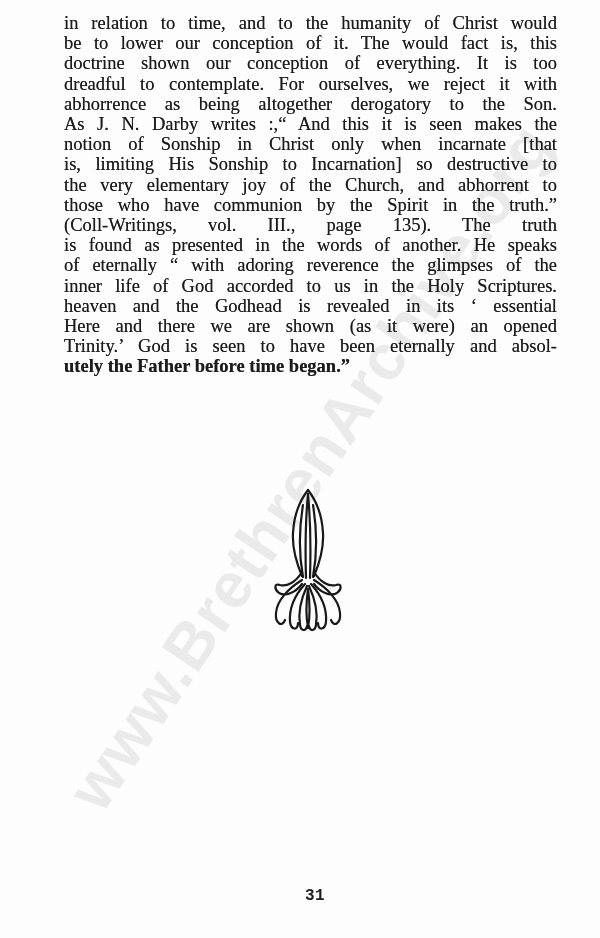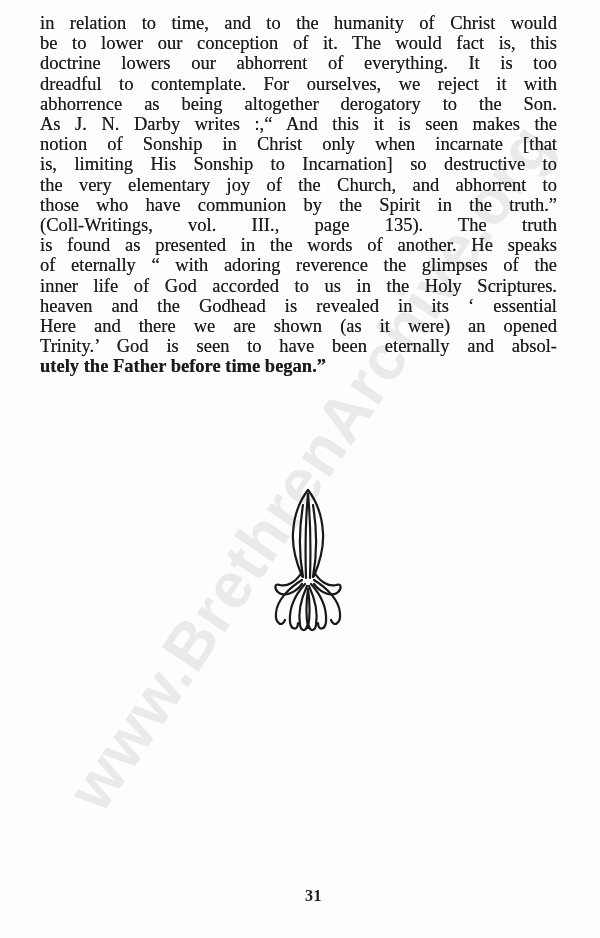--- a/index.html
+++ b/index.html
@@ -33,51 +33,52 @@
     z-index: 2;
     color: #1c1c1c;
     font-size: 18.5px;
     line-height: 20.2px;
     text-shadow: 0 0 0.5px rgba(25,25,25,0.75);
   }
   .line {
     text-align: justify;
     text-align-last: justify;
     white-space: normal;
+    margin-left: 24px;
   }
   .line.no-stretch { text-align-last: left; font-weight: bold; }
 
   .ornament {
     position: absolute;
     left: 266px; top: 487px;
     z-index: 2;
   }
 
   .page-number {
     position: absolute;
     left: 305px; top: 887px;
     z-index: 2;
-    font-family: Liberation Serif, serif;
+    font-family: Liberation Mono, monospace;
     font-weight: bold;
     font-size: 16px;
     color: #1e1e1e;
     letter-spacing: 0.5px;
   }
 </style>
 </head>
 <body>
 
 <div class="page">
 
   <div class="watermark">www.BrethrenArchive.org</div>
 
   <div class="text-block">
     <div class="line">in relation to time, and to the humanity of Christ would</div>
     <div class="line">be to lower our conception of it.  The would fact is, this</div>
-    <div class="line">doctrine lowers our abhorrent of everything.  It is too</div>
+    <div class="line">doctrine shown our conception of everything.  It is too</div>
     <div class="line">dreadful to contemplate.  For ourselves, we reject it with</div>
     <div class="line">abhorrence as being altogether derogatory to the Son.</div>
     <div class="line">As J. N. Darby writes :,“ And this it is seen makes the</div>
     <div class="line">notion of Sonship in Christ only when incarnate [that</div>
     <div class="line">is, limiting His Sonship to Incarnation] so destructive to</div>
     <div class="line">the very elementary joy of the Church, and abhorrent to</div>
     <div class="line">those who have communion by the Spirit in the truth.”</div>
     <div class="line">(Coll-Writings, vol. III., page 135).  The truth</div>
     <div class="line">is found as presented in the words of another.  He speaks</div>
     <div class="line">of eternally “ with adoring reverence the glimpses of the</div>

